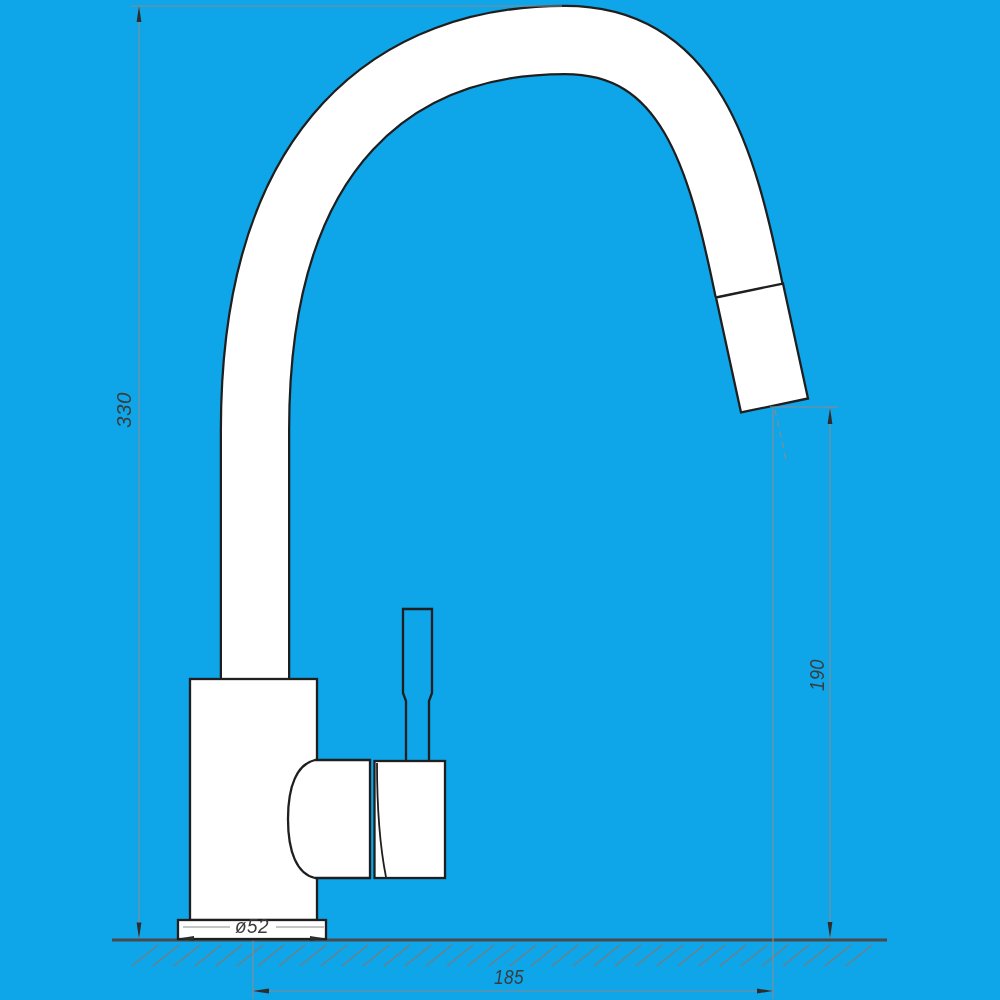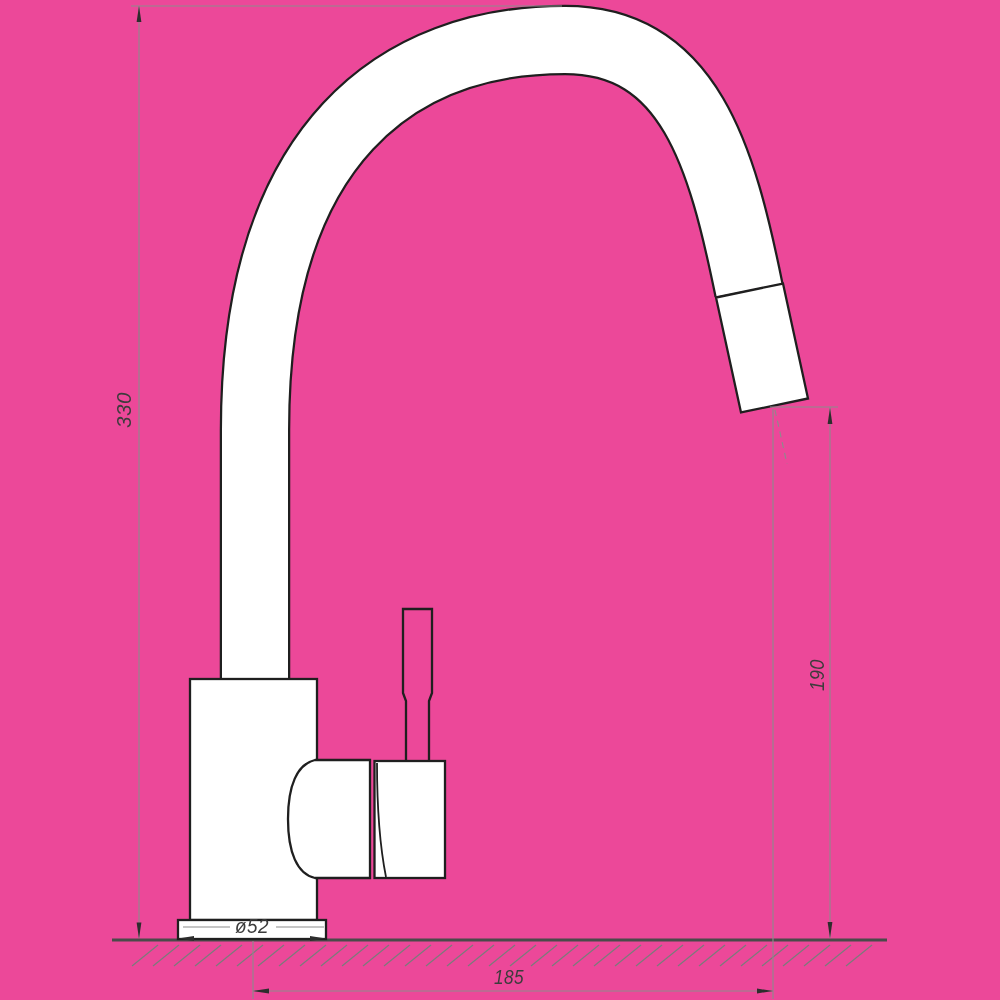--- a/index.html
+++ b/index.html
@@ -1,16 +1,16 @@
 <!DOCTYPE html>
 <html><head>
 <meta charset="utf-8">
 <style>
   html,body{margin:0;padding:0;background:#ffffff;}
-  #stage{width:1000px;height:1000px;position:relative;overflow:hidden;background:#ec4899;}
+  #stage{width:1000px;height:1000px;position:relative;overflow:hidden;background:#0ea5e9;}
   svg{display:block;}
   .dim-text{
     font-family:"Liberation Sans", sans-serif;
     font-style:italic;
     font-size:20px;
     letter-spacing:0.5px;
   }
   #hatch line{stroke-width:1.2;}
   .thin{stroke-width:1.1;}
   .part{stroke-width:2.3;}

